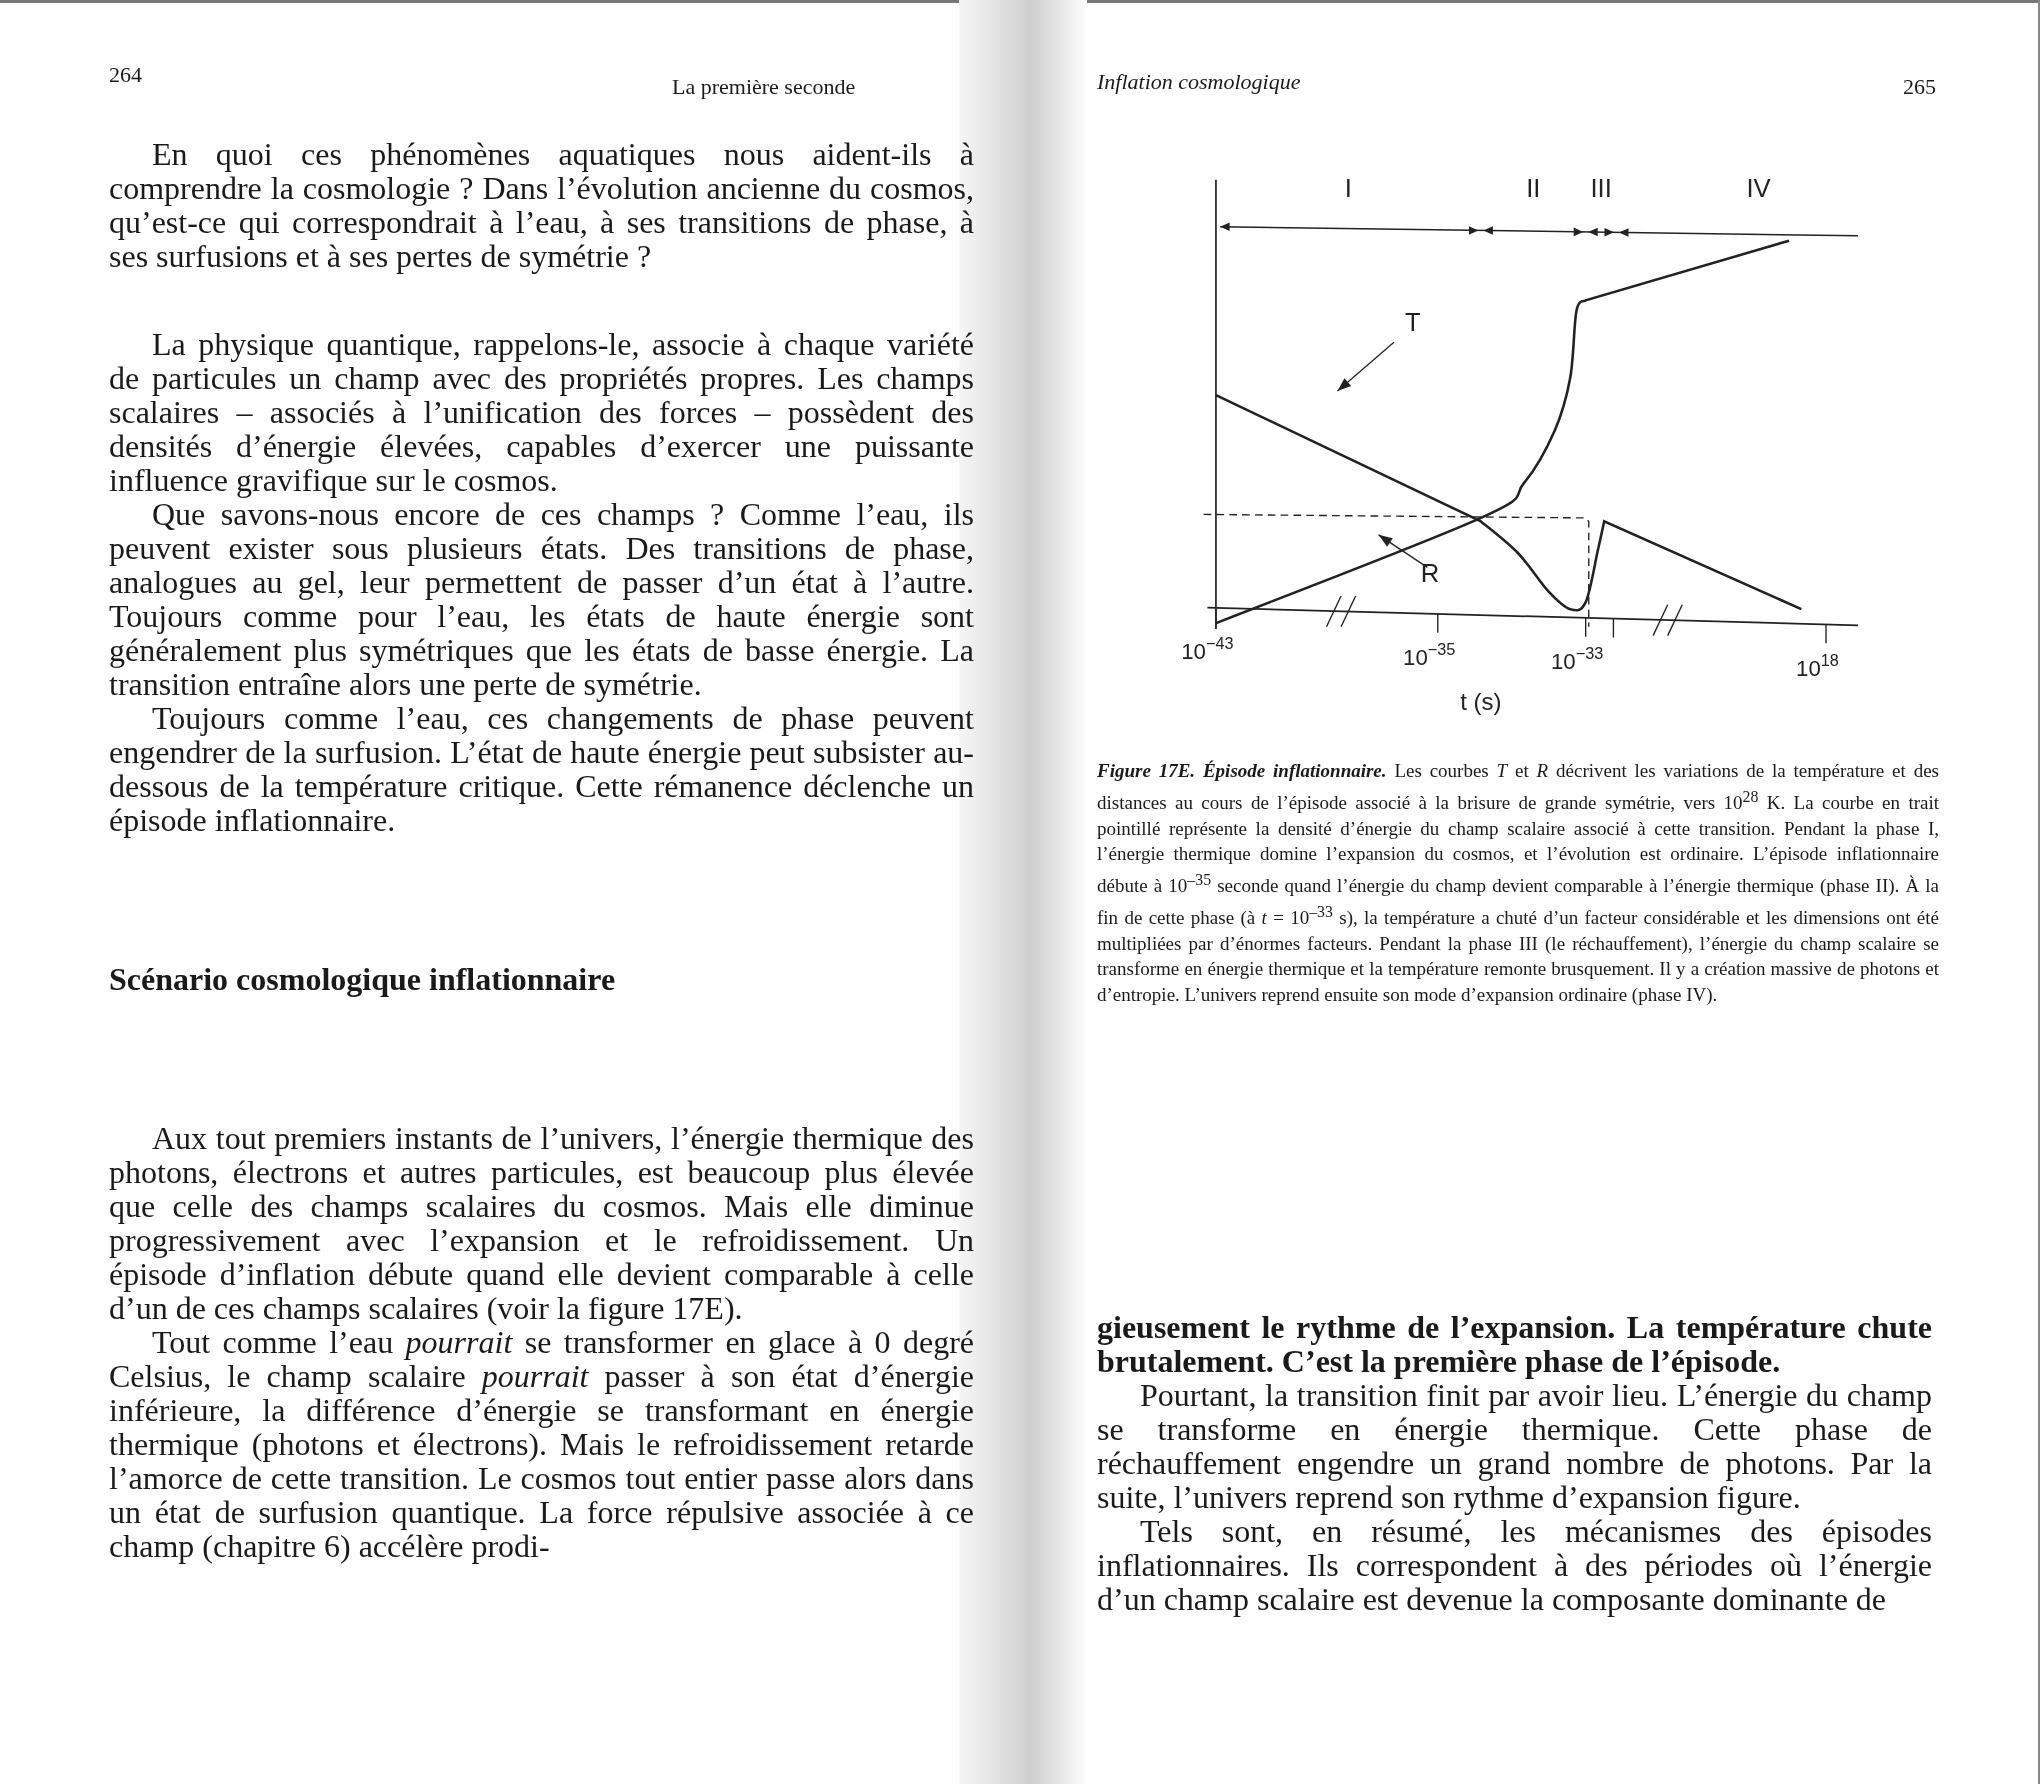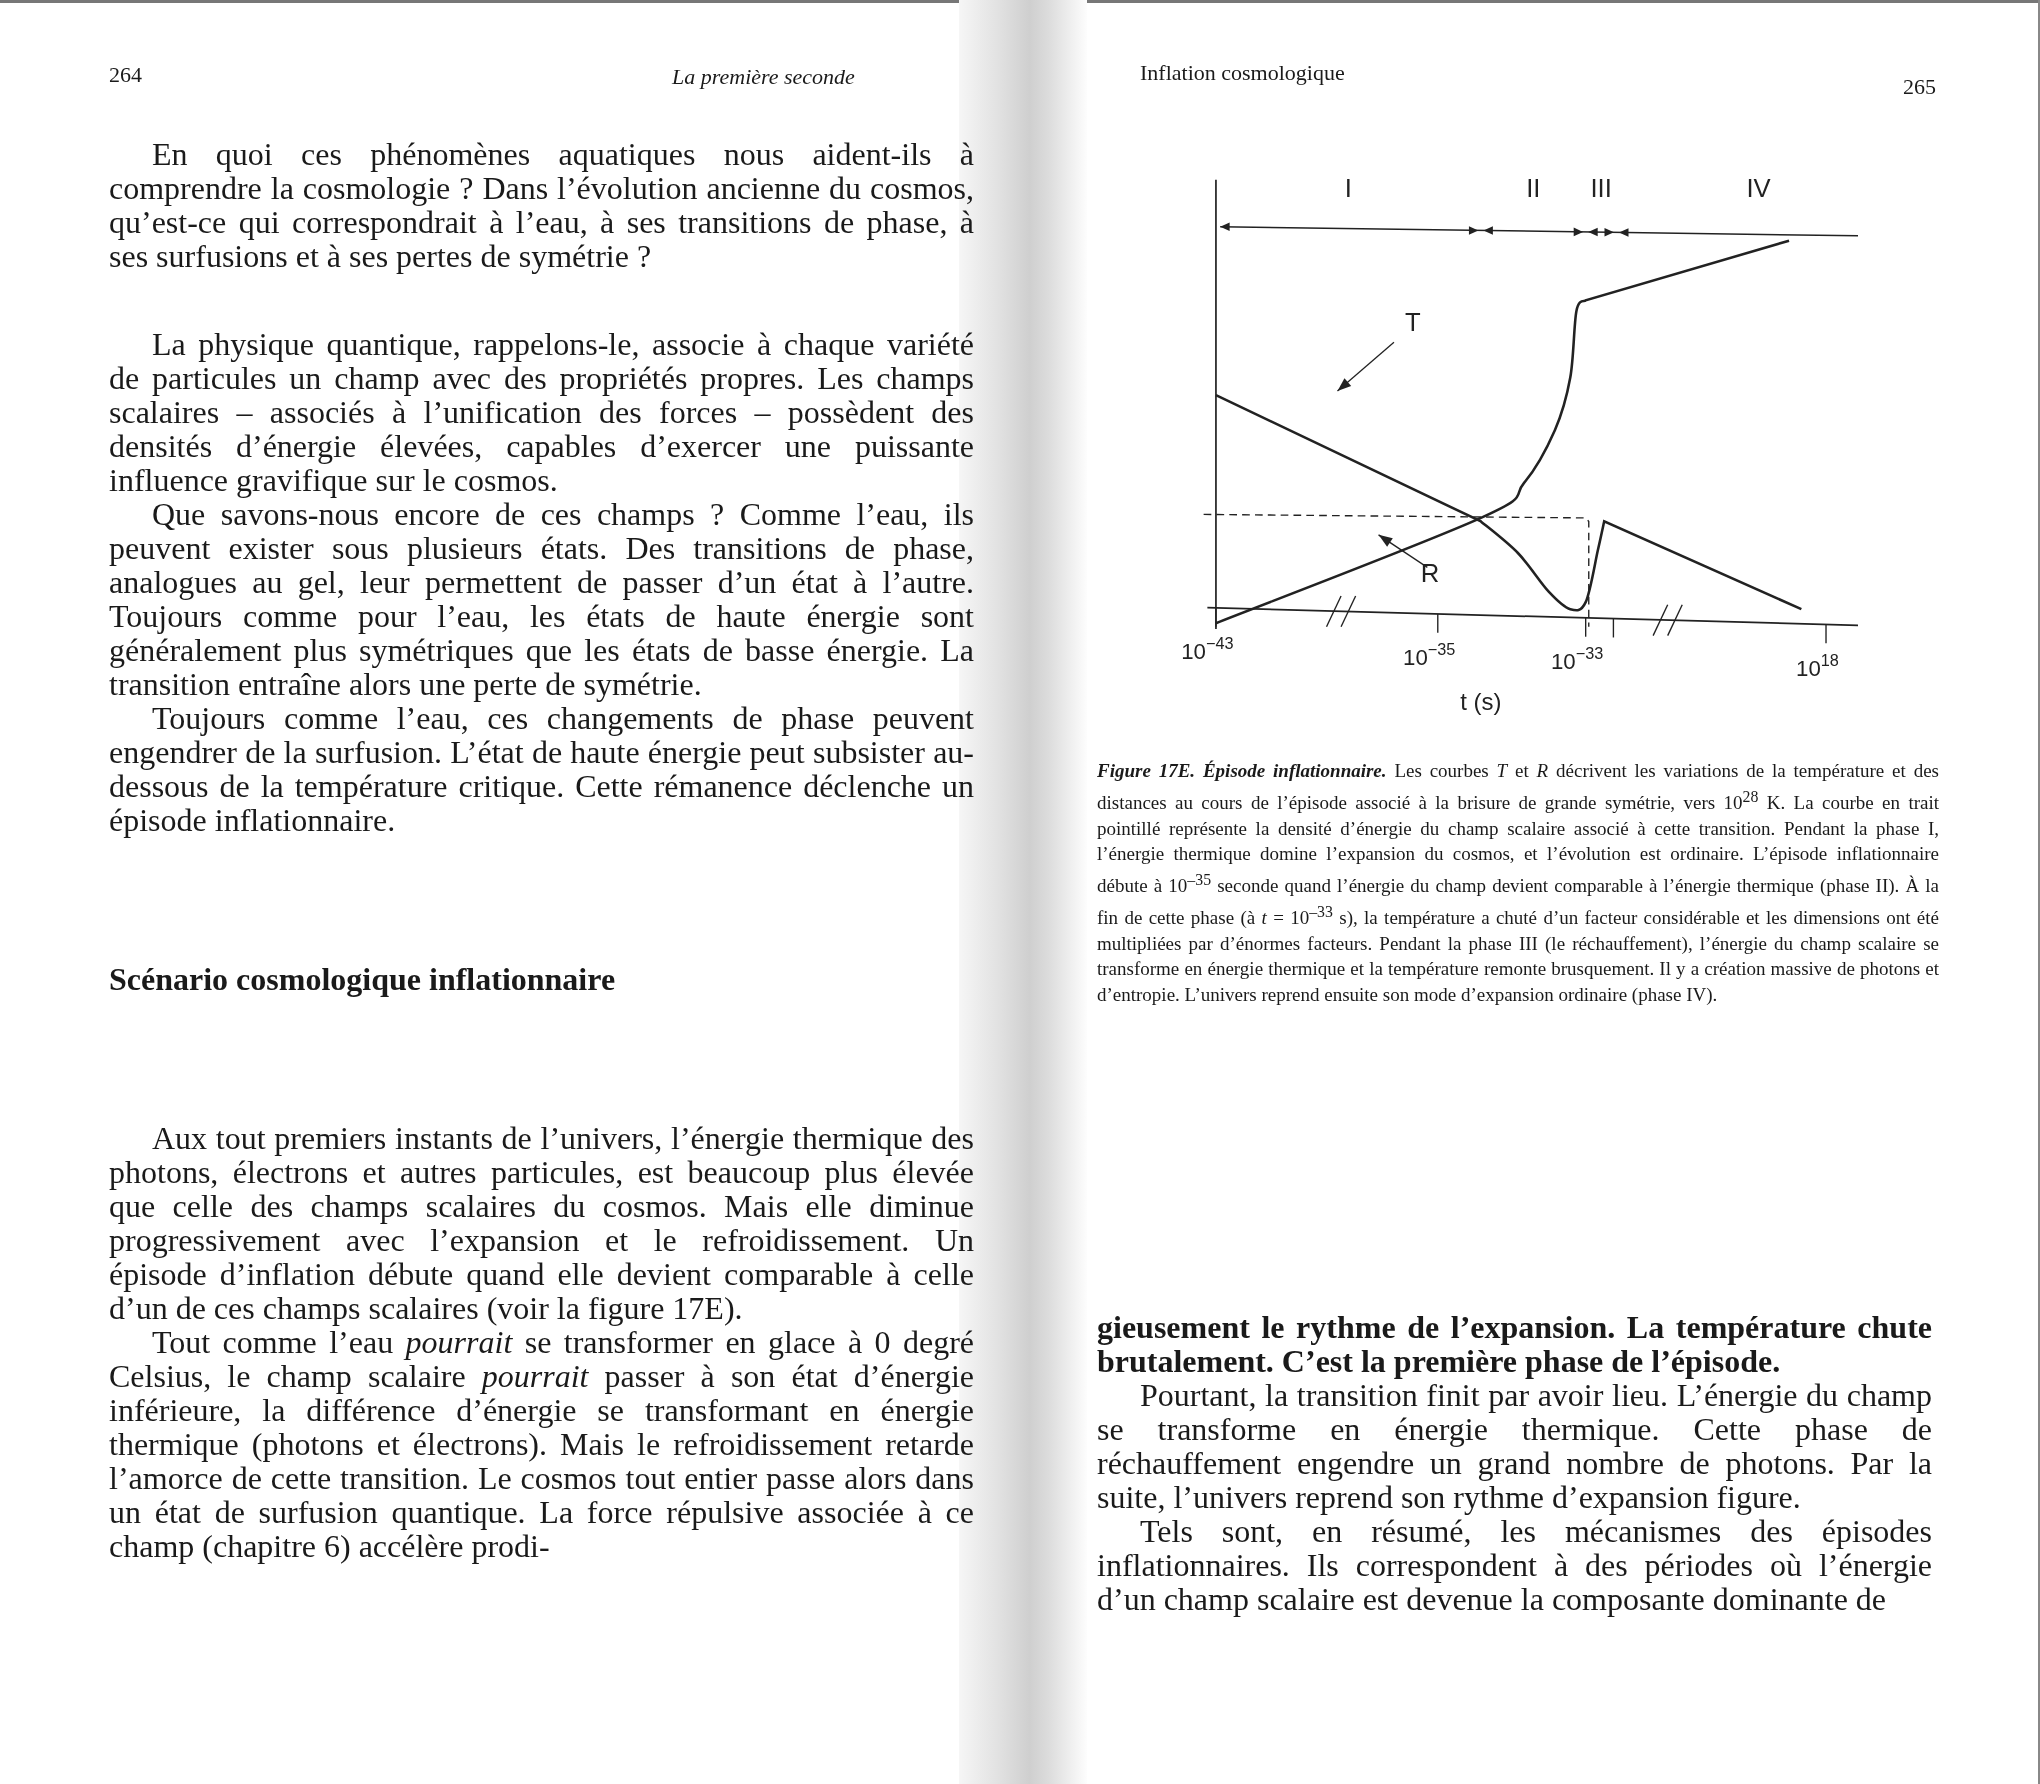--- a/index.html
+++ b/index.html
@@ -4,22 +4,22 @@
 <style>
   html,body{margin:0;padding:0;}
   body{width:2040px;height:1784px;background:#fff;position:relative;overflow:hidden;
        font-family:"Liberation Serif","DejaVu Serif",serif;color:#1a1a1a;}
   .topline{position:absolute;left:0;top:0;width:2040px;height:2.6px;background:#777;}
   .spine{position:absolute;left:959px;top:0;width:128px;height:1784px;
     background:linear-gradient(to right,#f6f6f6 0%,#e2e2e2 30%,#cfcfcf 55%,#dcdcdc 70%,#fdfdfd 100%);}
   .rightedge{position:absolute;right:0;top:0;width:1.7px;height:1784px;background:#888;}
   .runhead{position:absolute;font-size:22px;}
   .pn-left{left:109px;top:62px;}
-  .title-left{left:672px;top:64px;font-style:italic;}
-  .title-right{left:1097px;top:60px;margin-left:43px;}
+  .title-left{left:672px;top:74px;}
+  .title-right{left:1097px;top:69px;font-style:italic;}
   .pn-right{left:1903px;top:74px;}
   .body{position:absolute;font-size:32px;line-height:34px;text-align:justify;}
   .body p{margin:0;text-indent:43px;}
   .lp{left:109px;width:865px;}
   .heading{position:absolute;left:109px;top:961px;font-weight:bold;font-size:32px;}
   .caption{position:absolute;left:1097px;top:758px;width:842px;font-size:19px;line-height:25.6px;text-align:justify;}
   .caption .lbl{font-weight:bold;font-style:italic;}
   .caption i{font-style:italic;}
   .rp{left:1097px;width:835px;}
   .rp p.noind{text-indent:0;font-weight:bold;}

